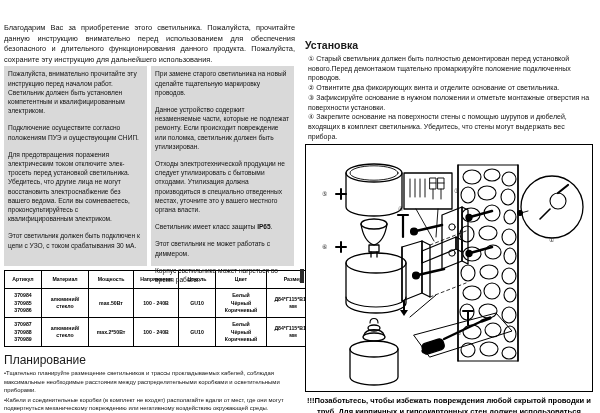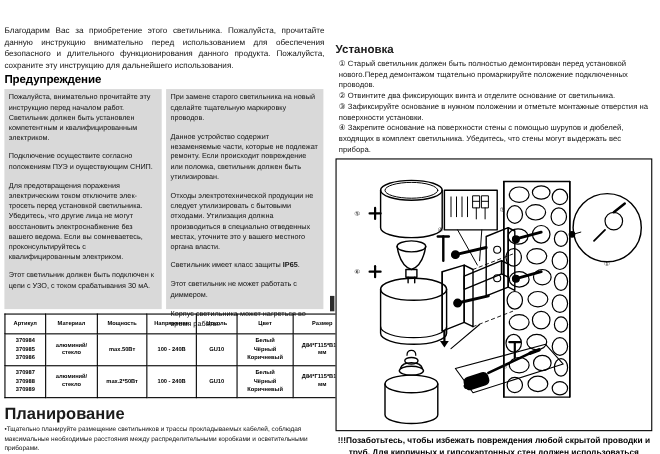--- a/index.html
+++ b/index.html
@@ -95,22 +95,22 @@
   .c-mat { width: 44px; }
   .c-pow { width: 42px; }
   .c-vol { width: 42px; }
   .c-soc { width: 34px; }
   .c-col { width: 48px; }
   .c-siz { width: 50px; }
   .c-ip  { width: 16px; }
 
   
   .h-plan {
-    font-size: 15px;
-    font-weight: bold;
+    font-size: 12px;
+    font-weight: normal;
     margin: 6px 0 2px 0;
   }
   .plan-list {
     font-size: 5.9px;
     line-height: 8.4px;
     color: #111;
   }
   .plan-list div { margin-bottom: 1px; }
 
   
@@ -170,21 +170,20 @@
 </style>
 </head>
 <body>
 
 <div class="page">
 
   <div class="col-left">
 
     <div class="intro">Благодарим Вас за приобретение этого светильника. Пожалуйста, прочитайте данную инструкцию внимательно перед использованием для обеспечения безопасного и длительного функционирования данного продукта. Пожалуйста, сохраните эту инструкцию для дальнейшего использования.</div>
 
-    <div class="h-section">Предупреждение</div>
 
     <div class="warn-wrap">
 
       <div class="warn-box">
         <p>Пожалуйста, внимательно прочитайте эту инструкцию перед началом работ. Светильник должен быть установлен компетентным и квалифицированным электриком.</p>
         <p>Подключение осуществите согласно положениям ПУЭ и оуществующим СНИП.</p>
         <p>Для предотвращения поражения электрическим током отключите элек-тросеть перед установкой светильника. Убедитесь, что другие лица не могут восстановить электроснабжение без вашего ведома. Если вы сомневаетесь, проконсультируйтесь с квалифицированным электриком.</p>
         <p>Этот светильник должен быть подключен к цепи с УЗО, с током срабатывания 30 мА.</p>
       </div>
 

